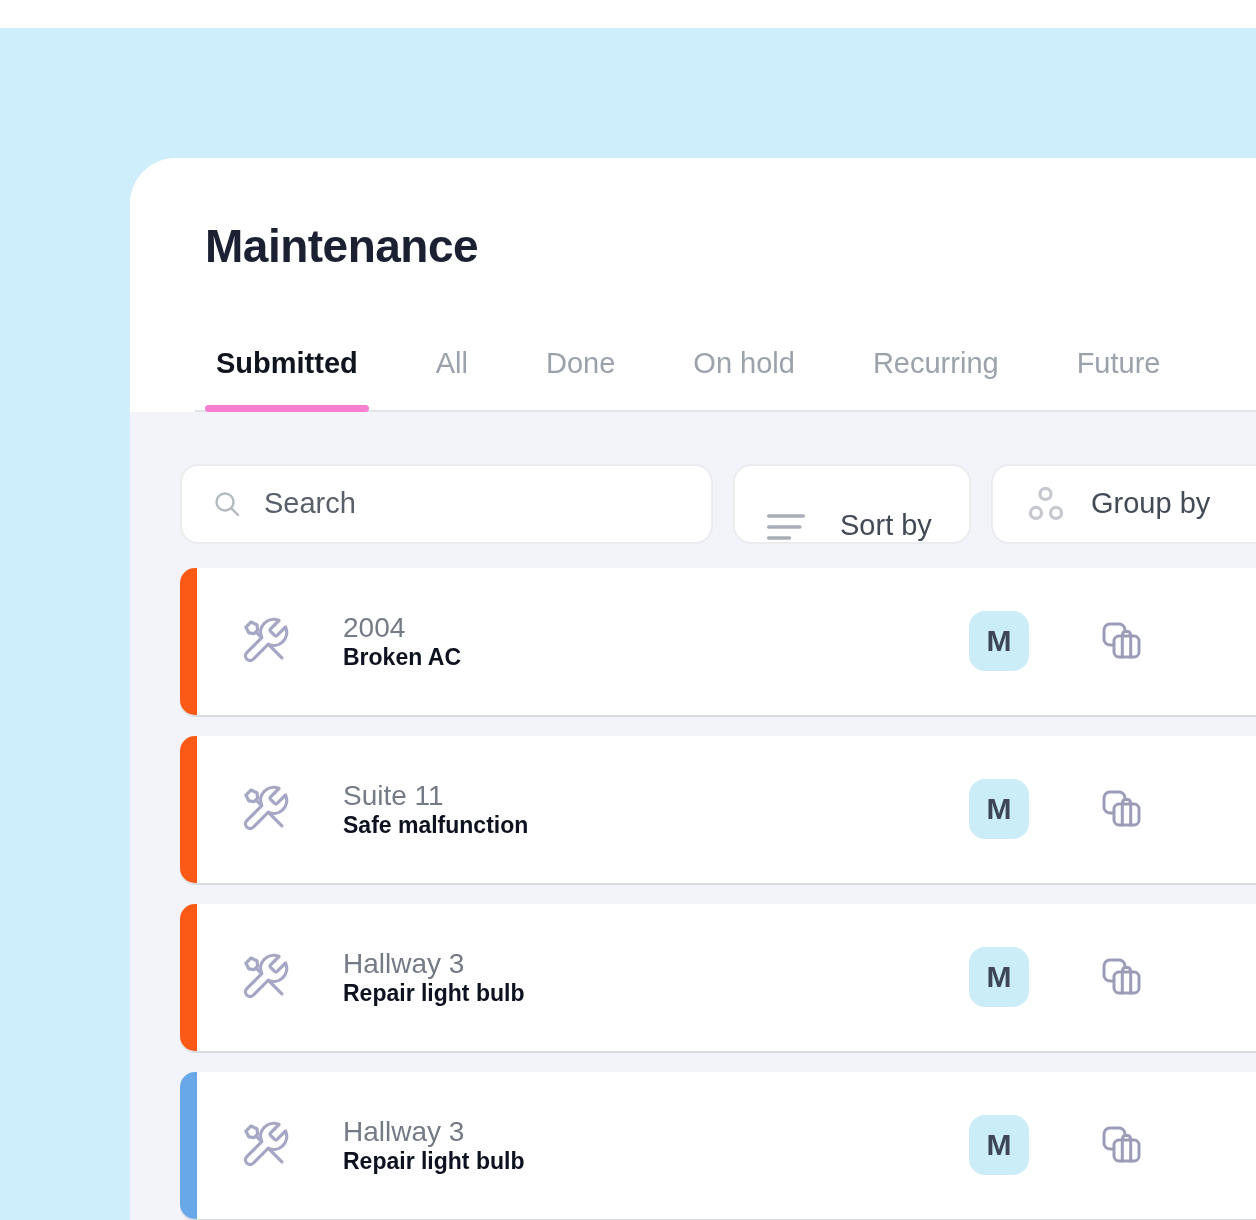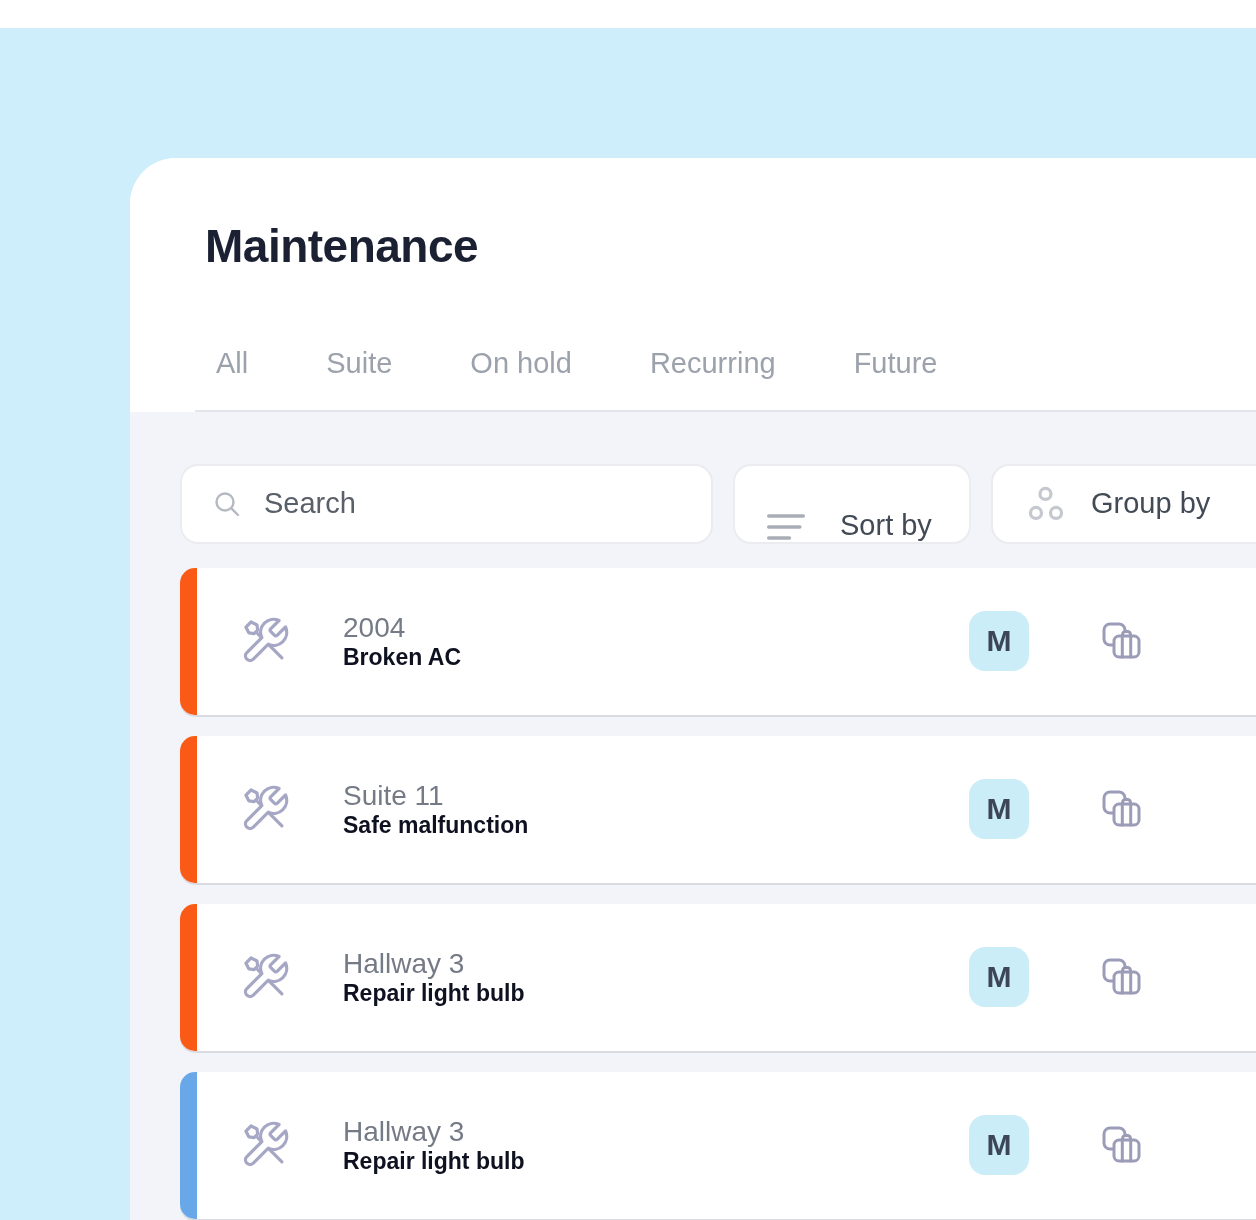--- a/index.html
+++ b/index.html
@@ -99,25 +99,29 @@
 </head>
 <body>
 
 <div class="page" style="background-color: rgb(207, 238, 251); margin-top: 28px;">
   <div class="card">
 
     <div class="header">
       <h1 class="page-title">Maintenance</h1>
 
       <nav class="tabs">
+        <div class="tab active">
+          <span>Submitted</span>
+          <span class="tab-underline" style="background-color: rgb(247, 127, 208);"></span>
+        </div>
         <div class="tab">
           <span>All</span>
         </div>
         <div class="tab">
-          <span>Suite</span>
+          <span>Done</span>
         </div>
         <div class="tab">
           <span>On hold</span>
         </div>
         <div class="tab">
           <span>Recurring</span>
         </div>
         <div class="tab">
           <span>Future</span>
         </div>

